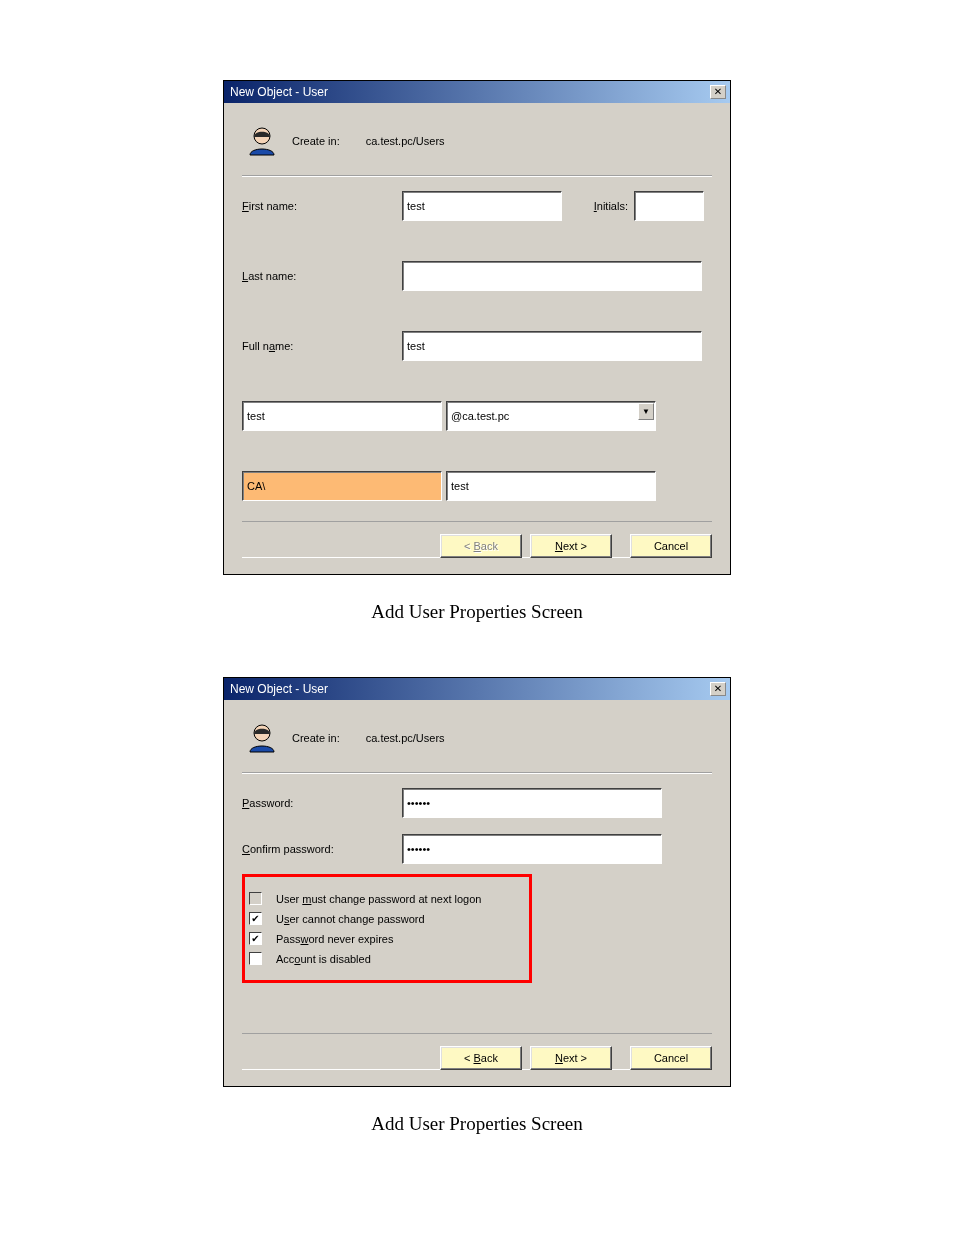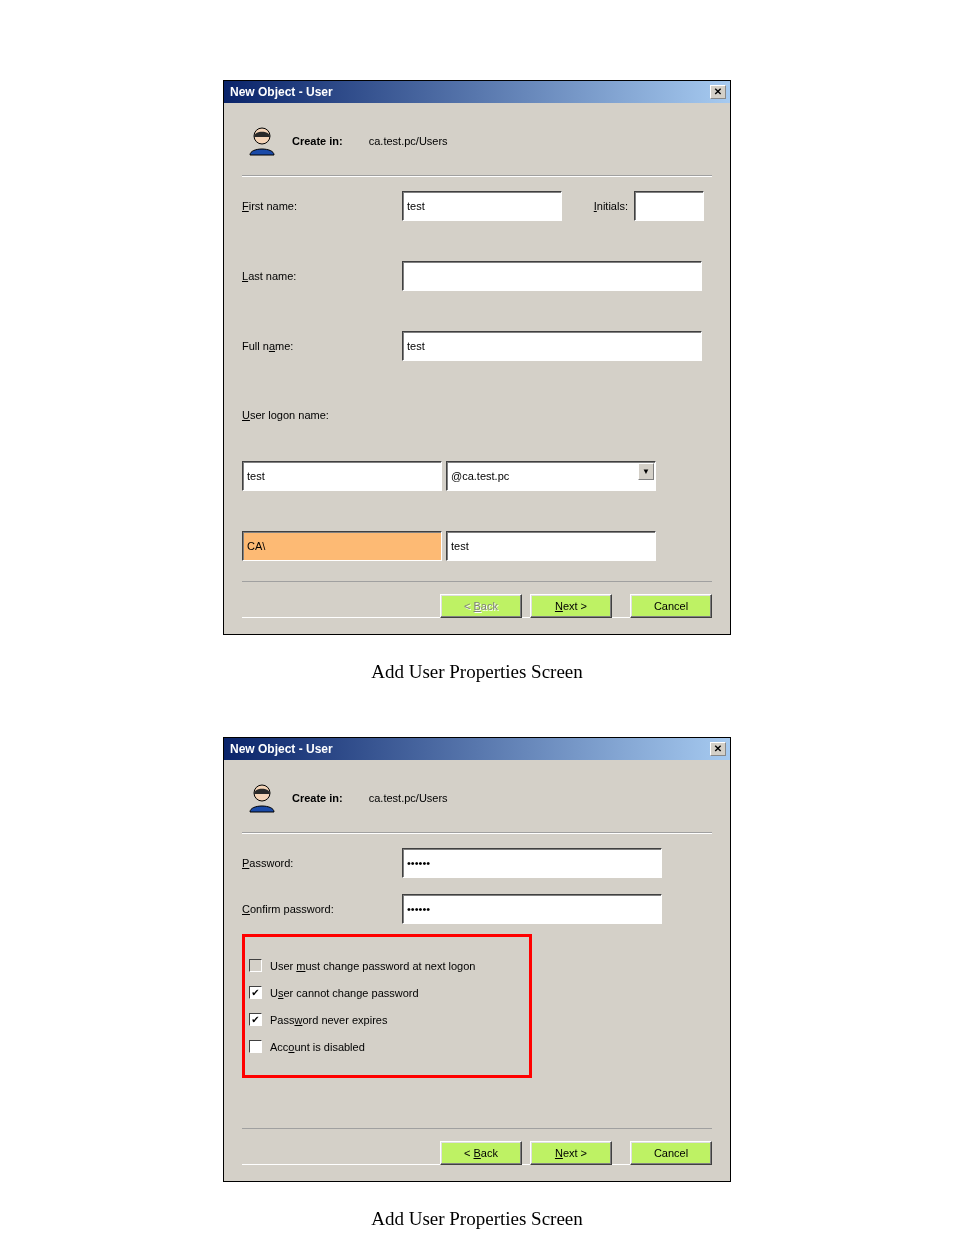--- a/index.html
+++ b/index.html
@@ -18,42 +18,42 @@
     border: 1px solid #000;
     background: #d4d0c8;
   }
   .titlebar {
     height: 22px;
     background: linear-gradient(to right, #0a246a, #a6caf0);
     color: #fff;
     display: flex;
     align-items: center;
     padding: 0 4px;
-    font-weight: bold;
+    font-weight: normal;
     font-size: 12px;
   }
   .titlebar .title-text { flex: 1; padding-left: 2px; }
   .close-btn {
     width: 16px; height: 14px;
     background: #d4d0c8;
     border: 1px solid #888;
     border-top-color:#fff; border-left-color:#fff;
     color:#000; font-size:10px; line-height:12px; text-align:center;
     font-family: Arial, sans-serif;
   }
   .dialog-body { padding: 14px 18px 16px; }
   .create-row {
     display: flex; align-items: center; gap: 14px;
     padding: 8px 4px 18px;
     border-bottom: none;
   }
   .user-icon {
     width: 32px; height: 32px; flex-shrink: 0;
   }
-  .create-label { font-size: 11px; font-weight: bold; }
+  .create-label { font-size: 11px; }
   .create-path { margin-left: 12px; font-size: 11px; }
   .sep { border-top: 1px solid #a0a0a0; border-bottom: 1px solid #fff; margin: 0 0 14px; }
 
   .form-grid { display: grid; grid-template-columns: 120px 1fr; row-gap: 10px; column-gap: 2px; align-items: center; gap: 40px; }
   .form-label u { text-decoration: underline; }
   .form-row-full { grid-column: 1 / -1; }
   .name-row { display: grid; grid-template-columns: 160px 60px 70px; gap: 6px; align-items: center; }
 
   .txt {
     height: 22px;
@@ -86,21 +86,21 @@
     border-top: 1px solid #a0a0a0;
     box-shadow: 0 -1px 0 #fff inset;
     margin-top: 20px;
     padding-top: 12px;
     display: flex;
     justify-content: flex-end;
     gap: 8px;
   }
   .btn {
     width: 82px; height: 24px;
-    background: #bef264;
+    background: #fef9c3;
     border: 1px solid #404040;
     border-top-color:#fff; border-left-color:#fff;
     box-shadow: inset -1px -1px 0 #808080, inset 1px 1px 0 #dfdfdf;
     font-size: 11px;
     font-family: inherit;
     color:#000;
     cursor: default;
   }
   .btn.disabled { color: #808080; text-shadow: 1px 1px 0 #fff; }
 
@@ -108,21 +108,21 @@
   .page-num { font-size: 15px; font-family: "Times New Roman", serif; margin-top: 70px; }
 
   .pw-grid { display: grid; grid-template-columns: 160px 260px; row-gap: 16px; align-items:center; }
 
   .red-box {
     border: 3px solid #f00;
     padding: 8px 4px;
     margin-top: 10px;
     width: 290px;
   }
-  .check-row { display:flex; align-items:center; gap:8px; margin: 14px 0; }
+  .check-row { display:flex; align-items:center; gap:14px; margin: 7px 0; }
   .chk {
     width: 13px; height: 13px;
     background:#fff;
     border: 1px solid #808080;
     border-top-color:#404040; border-left-color:#404040;
     border-right-color:#fff; border-bottom-color:#fff;
     display:flex; align-items:center; justify-content:center;
     font-size:10px; line-height:10px;
   }
   .chk.grey { background:#d4d0c8; }
@@ -156,21 +156,20 @@
           <span class="form-label" style="text-align:right"><u>I</u><span>nitials:</span></span>
           <input class="txt sunken" value="" style="">
         </div>
 
         <span class="form-label"><u>L</u><span>ast name:</span></span>
         <input class="txt sunken" style="width: 300px;" value="">
 
         <span class="form-label"><span>Full n</span><u>a</u><span>me:</span></span>
         <input class="txt sunken" style="width: 300px;" value="test">
 
-        <span class="form-row-full form-label" style="margin-top:8px"><u>U</u><span>ser logon name:</span></span>
         <div class="form-row-full logon-row">
           <input class="txt sunken" value="test" style="">
           <div class="select-wrap">
             <input class="txt sunken" style="width: 100%;" value="@ca.test.pc">
             <div class="dd">▼</div>
           </div>
         </div>
 
         <div class="form-row-full logon-row">
           <input class="txt sunken grey" readonly="" value="CA\" style="">

